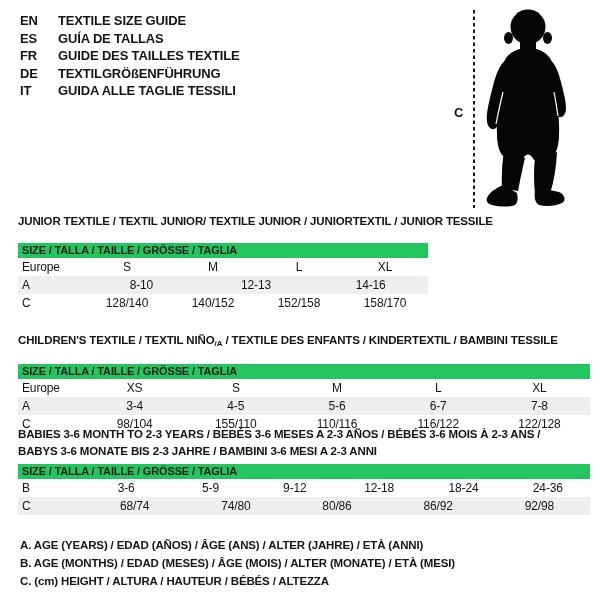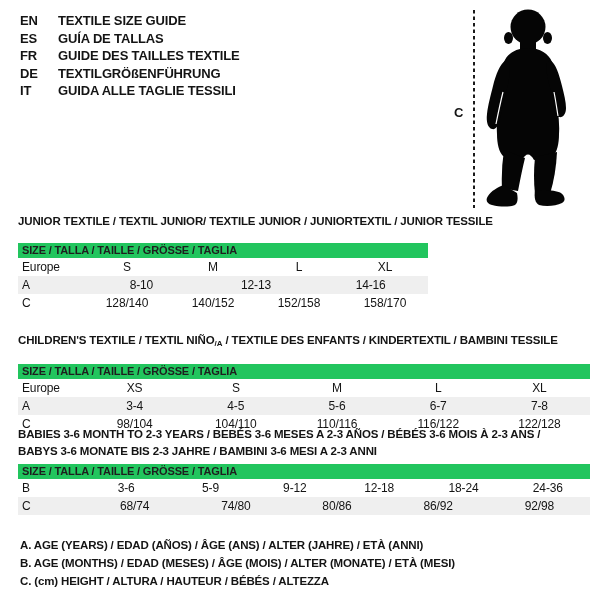--- a/index.html
+++ b/index.html
@@ -131,21 +131,21 @@
     <div class="tlabel">A</div>
     <div class="tcell">3-4</div>
     <div class="tcell">4-5</div>
     <div class="tcell">5-6</div>
     <div class="tcell">6-7</div>
     <div class="tcell">7-8</div>
   </div>
   <div class="trow">
     <div class="tlabel">C</div>
     <div class="tcell">98/104</div>
-    <div class="tcell">104/110</div>
+    <div class="tcell">155/110</div>
     <div class="tcell">110/116</div>
     <div class="tcell">116/122</div>
     <div class="tcell">122/128</div>
   </div>
 </div>
 
 <div class="stable" style="top:426px;width:572px;">
   <div class="stitle" style="line-height:17px;">BABIES 3-6 MONTH TO 2-3 YEARS / BEBÉS 3-6 MESES A 2-3 AÑOS / BÉBÉS 3-6 MOIS À 2-3 ANS /</div>
   <div class="stitle" style="line-height:17px;">BABYS 3-6 MONATE BIS 2-3 JAHRE / BAMBINI 3-6 MESI A 2-3 ANNI</div>
   <div class="sbar bar-gap-3">SIZE / TALLA / TAILLE / GRÖSSE / TAGLIA</div>

